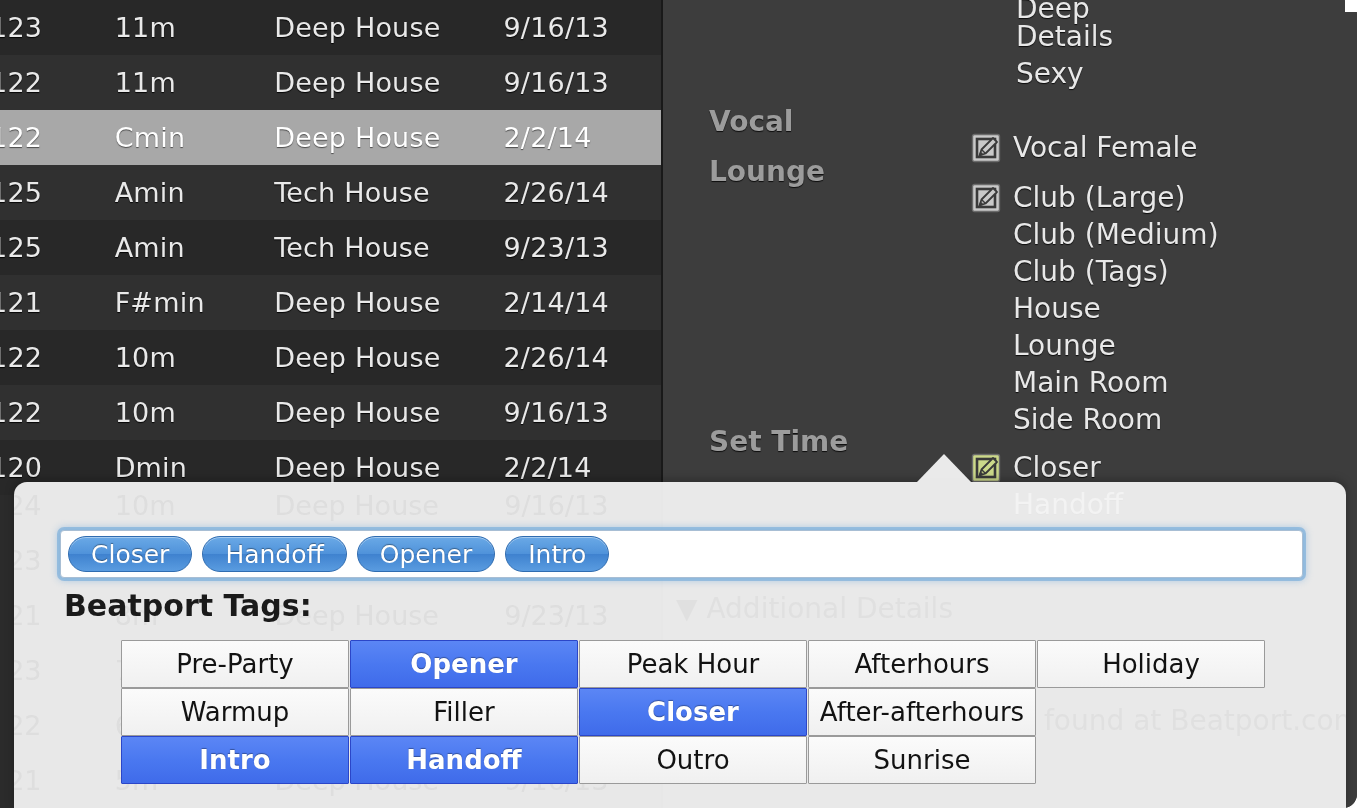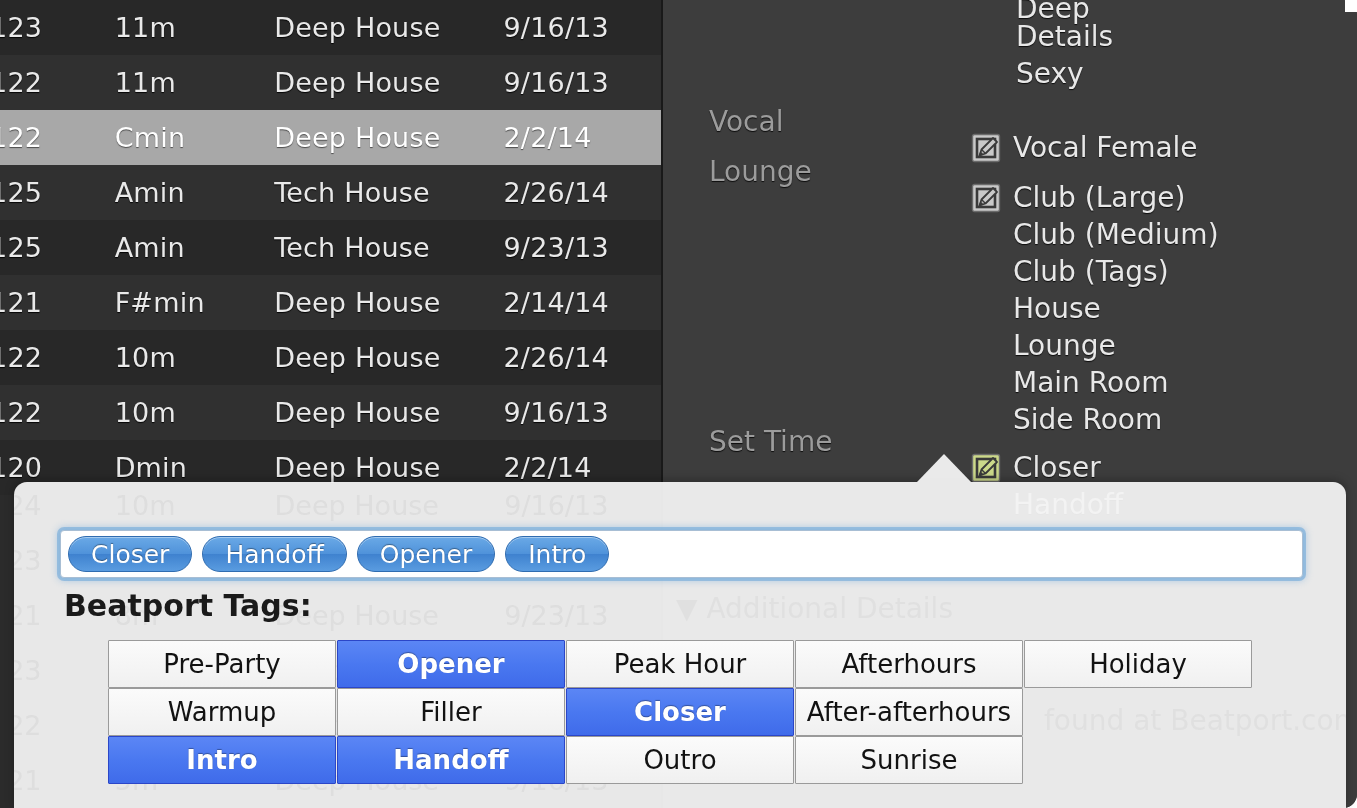--- a/index.html
+++ b/index.html
@@ -77,20 +77,21 @@
   .meta-row {
     position: absolute;
     display: flex;
     align-items: flex-start;
   }
   .meta-label {
     width: 262px;
     color: #9c9c9c;
     font-size: 28px;
     text-shadow: 0 1px 1px rgba(0,0,0,.8);
+    font-weight: bold;
   }
   .meta-values { position: relative; margin-top: 24px; }
   .meta-valrow {
     display: flex;
     align-items: center;
     height: 37px;
   }
   .meta-value {
     color: #e8e8e8;
     font-size: 28px;
@@ -205,21 +206,21 @@
   .bp-label {
     position: absolute;
     left: 50px;
     top: 106px;
     font-size: 30px;
     color: #1a1a1a;
     font-weight: 600;
   }
   .tag-grid {
     position: absolute;
-    left: 94px;
+    left: 107px;
     top: 158px;
     display: grid;
     grid-template-columns: 229px 229px 229px 229px 229px;
     grid-auto-rows: 48px;
     gap: 0px;
   }
   .tag-btn {
     margin: 0 1px 0 0;
     border: 1px solid #9a9a9a;
     background: linear-gradient(to bottom, #fbfbfb 0%, #f0f0f0 100%);

